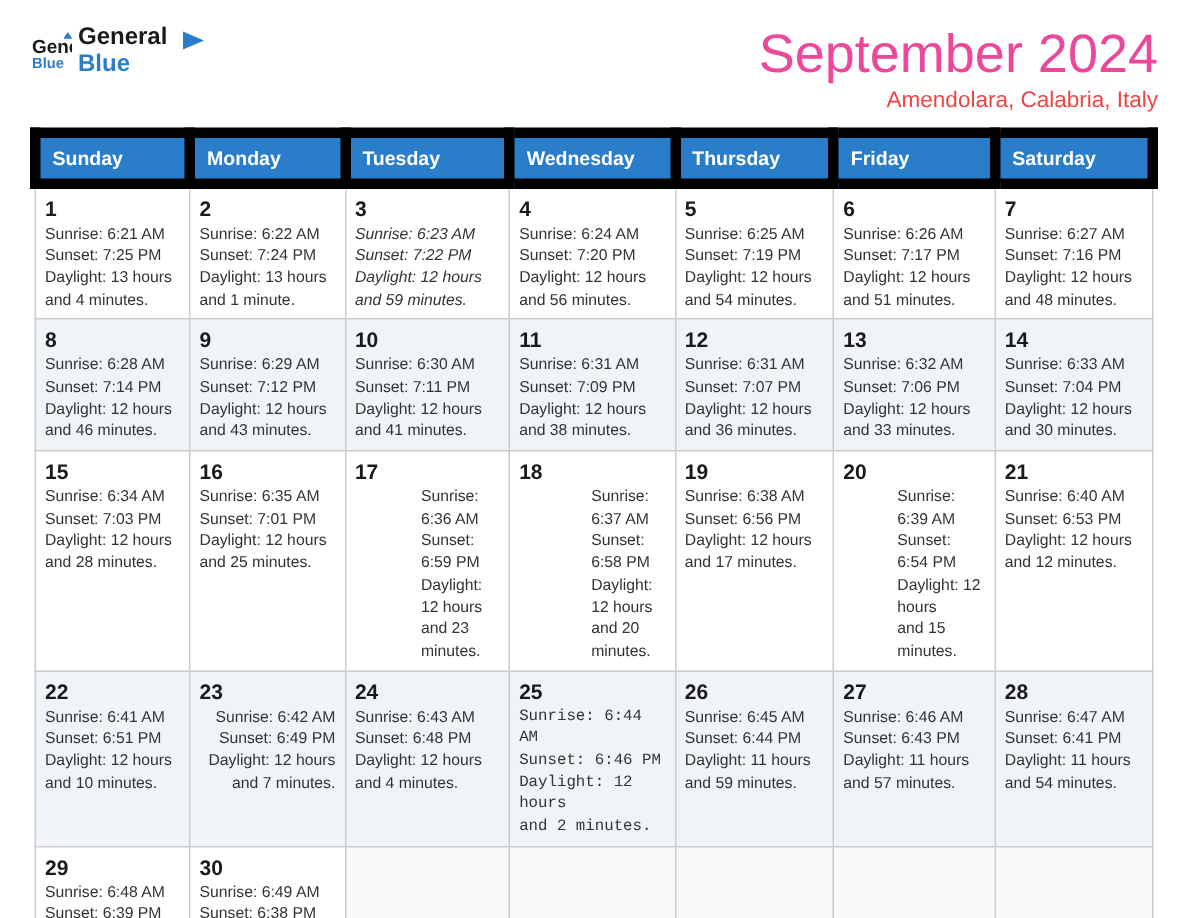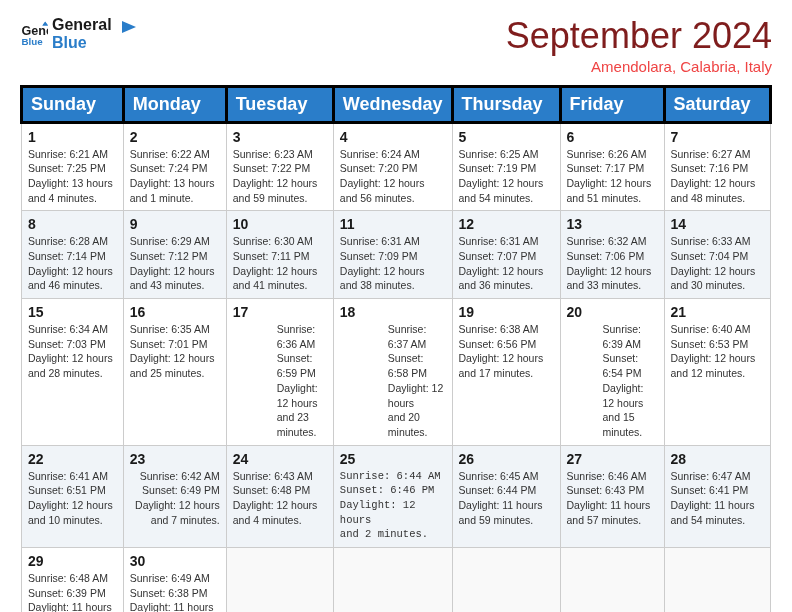--- a/index.html
+++ b/index.html
@@ -29,41 +29,41 @@
     .logo-icon {
       width: 28px;
       height: 28px;
     }
     .title-block {
       text-align: right;
     }
     .month-title {
       font-size: 36px;
       font-weight: 300;
-      color: #7f1d1d;
+      color: #ec4899;
       line-height: 1.1;
     }
     .location-title {
       font-size: 15px;
       color: #ef4444;
       margin-top: 2px;
     }
     .calendar {
       width: 100%;
       border-collapse: collapse;
       font-size: 11px;
     }
     .calendar th {
       background: #2a7dc9;
       color: #fff;
       text-align: left;
       padding: 6px 8px;
-      font-size: 18px;
+      font-size: 13px;
       font-weight: 600;
-      border: 3px solid #000000;
+      border: 7px solid #000000;
     }
     .calendar td {
       vertical-align: top;
       border: 1px solid #ccc;
       padding: 5px 6px;
       width: 113px;
       min-height: 80px;
       background: #fff;
     }
     .calendar tr:nth-child(even) td {
@@ -134,21 +134,21 @@
           </td>
           <td>
             <span class="day-num">2</span>
             <div class="day-detail" style="white-space: pre-line;">Sunrise: 6:22 AM
 Sunset: 7:24 PM
 Daylight: 13 hours
 and 1 minute.</div>
           </td>
           <td>
             <span class="day-num">3</span>
-            <div class="day-detail" style="white-space: pre-line;">Sunrise: 6:23 AM
+            <div class="day-detail" style="white-space: pre-line; font-style: italic;">Sunrise: 6:23 AM
 Sunset: 7:22 PM
 Daylight: 12 hours
 and 59 minutes.</div>
           </td>
           <td>
             <span class="day-num">4</span>
             <div class="day-detail" style="white-space: pre-line;">Sunrise: 6:24 AM
 Sunset: 7:20 PM
 Daylight: 12 hours
 and 56 minutes.</div>

